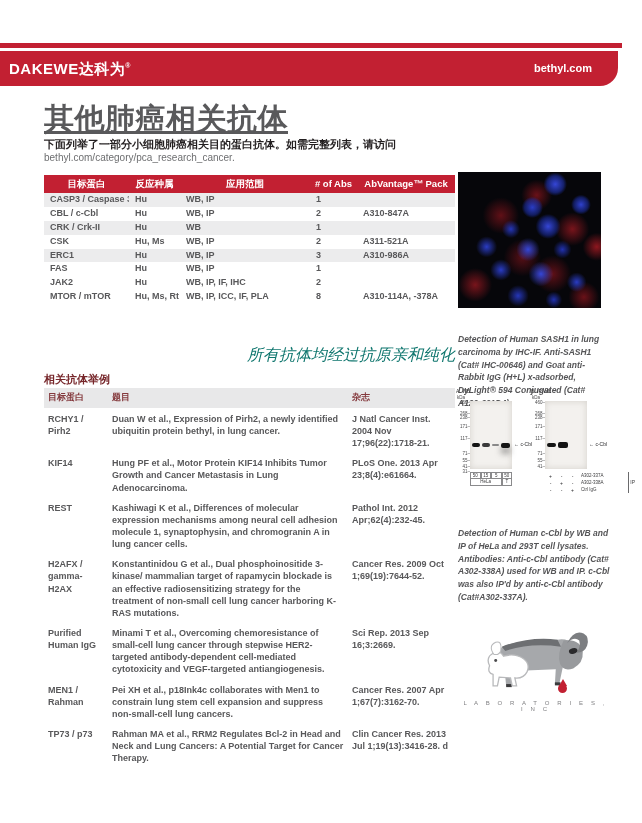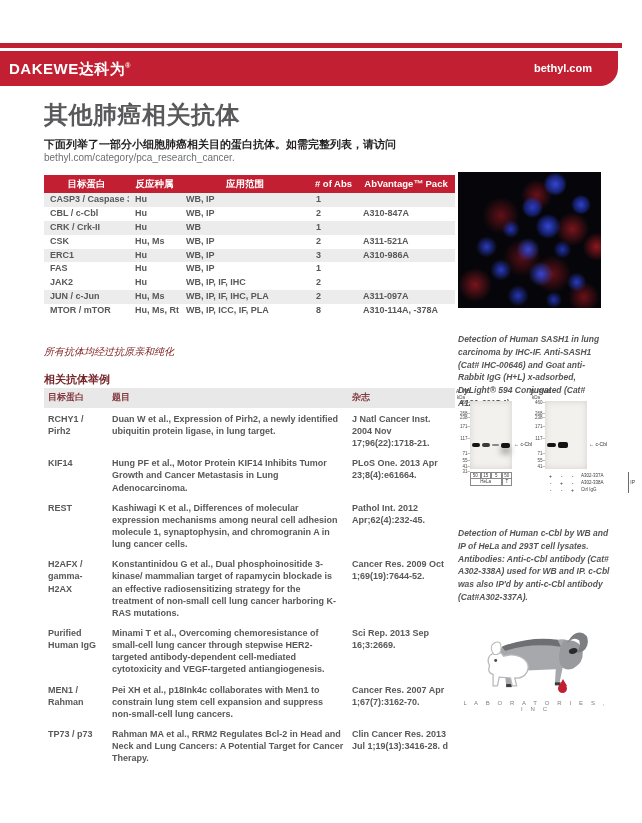--- a/index.html
+++ b/index.html
@@ -12,36 +12,36 @@
   
   .bar-thin { position:absolute; left:0; top:43px; width:622px; height:5px; background:#c22032; }
   .bar-main {
     position:absolute; left:0; top:51px; width:618px; height:35px; background:#c22032;
     border-bottom-right-radius:18px;
   }
   .brand { position:absolute; left:9px; top:9px; color:#fff; font-weight:bold; font-size:15px; letter-spacing:.5px; }
   .brand sup { font-size:7px; }
   .site { position:absolute; right:26px; top:11px; color:#fff; font-weight:bold; font-size:11px; }
   
-  .title { position:absolute; left:44px; top:99px; font-size:24px; font-weight:bold; color:#59595b; letter-spacing:.5px; }
+  .title { position:absolute; left:44px; top:99px; font-size:30px; font-weight:bold; color:#59595b; letter-spacing:.5px;text-decoration:underline; }
   .intro { position:absolute; left:44px; top:137px; font-size:11px; font-weight:bold; color:#231f20; }
   .link  { position:absolute; left:44px; top:152px; font-size:10px; color:#6d6e70; text-decoration:none; }
   table.t1 { position:absolute; left:44px; top:175px; width:411px; border-collapse:collapse; table-layout:fixed; }
   table.t1 th {
     background:#c22032; color:#fff; font-size:9.5px; font-weight:bold;
     padding:4px 2px; text-align:center; line-height:1.05;
   }
   table.t1 td {
     font-size:9px; font-weight:bold; color:#58585a; padding:2px 6px; line-height:1.1;
     vertical-align:middle; height:13.7px; white-space:nowrap; overflow:hidden;
   }
   table.t1 tr.odd td { background:#ececed; }
   table.t1 tr.even td { background:#ffffff; }
-  .purity { position:absolute; left:44px; top:345px; width:411px; text-align:left;
-    font-family:"DejaVu Serif","Liberation Serif",serif; font-style:italic; font-size:10px; color:#7f1d1d; }
+  .purity { position:absolute; left:44px; top:345px; width:411px; text-align:right;
+    font-family:"DejaVu Serif","Liberation Serif",serif; font-style:italic; font-size:16px; color:#0f766e; }
   .sec2-title { position:absolute; left:44px; top:372px; font-size:11px; font-weight:bold; color:#77272b; }
   table.t2 { position:absolute; left:44px; top:388px; width:411px; border-collapse:collapse; table-layout:fixed; }
   table.t2 th {
     background:#e8e8e9; color:#84393d; font-size:9px; font-weight:bold; text-align:left;
     padding:5px 4px; line-height:1.1;
   }
   table.t2 td {
     font-size:9px; font-weight:bold; color:#58585a; padding:5px 4px 3px 4px;
     line-height:1.35; vertical-align:top; background:#fff;
   }
@@ -187,27 +187,20 @@
           <td>1</td>
           <td></td>
         </tr>
         <tr class="even">
           <td>JAK2</td>
           <td>Hu</td>
           <td>WB, IP, IF, IHC</td>
           <td>2</td>
           <td></td>
         </tr>
-        <tr class="odd">
-          <td>JUN / c-Jun</td>
-          <td>Hu, Ms</td>
-          <td>WB, IP, IF, IHC, PLA</td>
-          <td>2</td>
-          <td>A311-097A</td>
-        </tr>
         <tr class="even">
           <td>MTOR / mTOR</td>
           <td>Hu, Ms, Rt</td>
           <td>WB, IP, ICC, IF, PLA</td>
           <td>8</td>
           <td>A310-114A, -378A</td>
         </tr>
       </tbody>
   </table>
 
@@ -223,21 +216,21 @@
     <thead>
         <tr id="t2-head">
           <th>目标蛋白</th>
           <th>题目</th>
           <th>杂志</th>
         </tr>
       </thead>
     <tbody id="t2-body">
         <tr>
           <td>RCHY1 / Pirh2</td>
-          <td>Duan W et al., Expression of Pirh2, a newly identified ubiquitin protein ligase, in lung target.</td>
+          <td>Duan W et al., Expression of Pirh2, a newly identified ubiquitin protein bethyl, in lung cancer.</td>
           <td>J Natl Cancer Inst. 2004 Nov 17;96(22):1718-21.</td>
         </tr>
         <tr>
           <td>KIF14</td>
           <td>Hung PF et al., Motor Protein KIF14 Inhibits Tumor Growth and Cancer Metastasis in Lung Adenocarcinoma.</td>
           <td>PLoS One. 2013 Apr 23;8(4):e61664.</td>
         </tr>
         <tr>
           <td>REST</td>
           <td>Kashiwagi K et al., Differences of molecular expression mechanisms among neural cell adhesion molecule 1, synaptophysin, and chromogranin A in lung cancer cells.</td>

